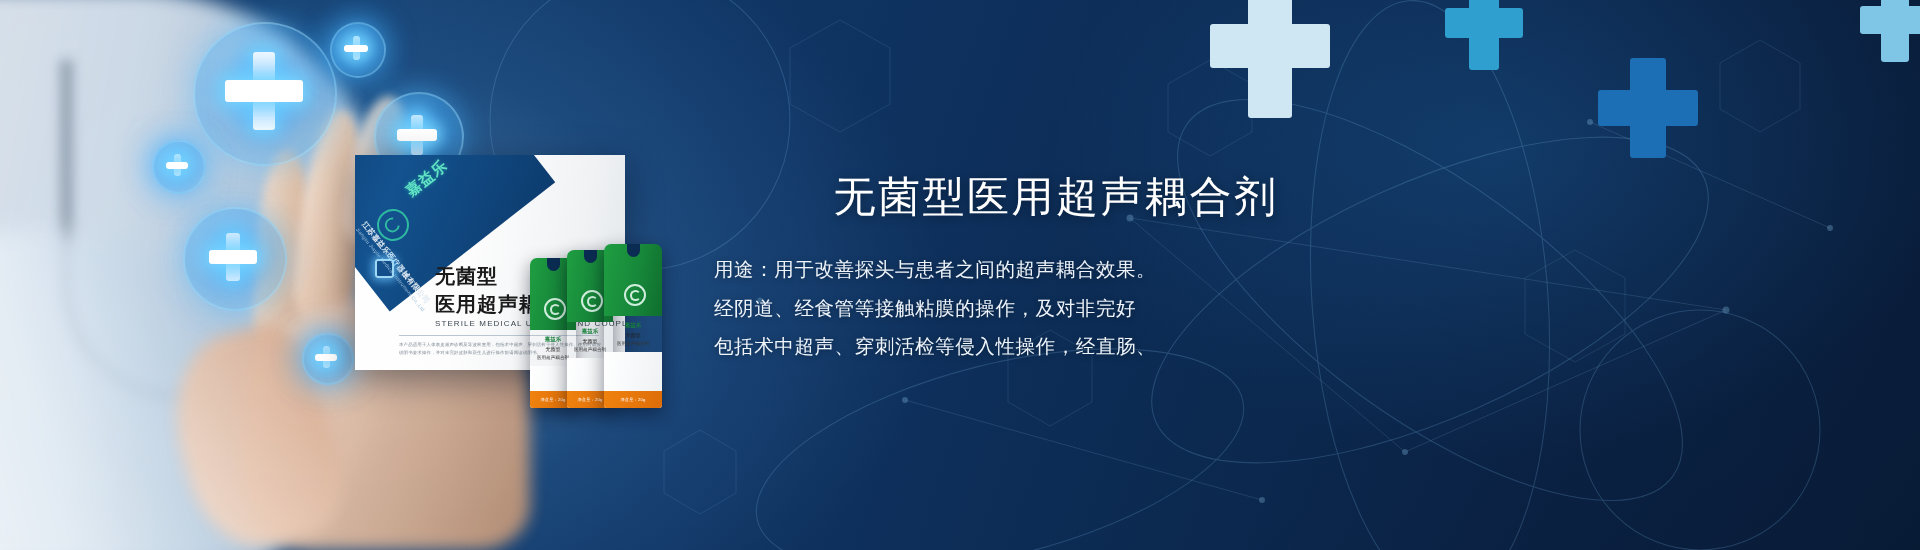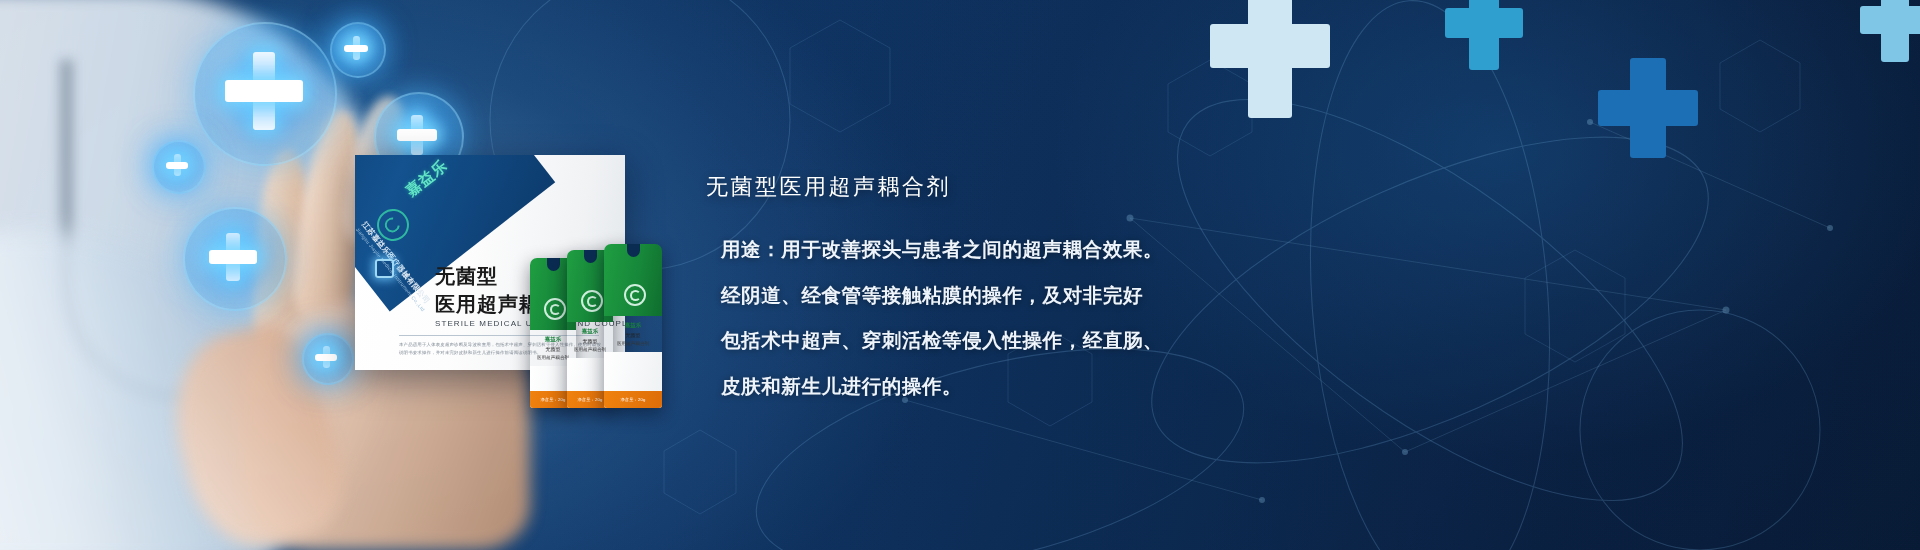--- a/index.html
+++ b/index.html
@@ -120,27 +120,28 @@
   .sachet .bzh{position:absolute;left:0;top:78px;width:100%;text-align:center;font-size:5.5px;color:#16823a;font-weight:bold;}
   .sachet .bzh2{position:absolute;left:0;top:88px;width:100%;text-align:center;font-size:5px;color:#222;}
   .sachet .bzh3{position:absolute;left:0;top:97px;width:100%;text-align:center;font-size:4.6px;color:#333;}
   .sachet .foot{position:absolute;left:0;bottom:0;width:100%;height:17px;
     background:linear-gradient(100deg,#f0820f,#dd6d08);}
   .sachet .foot span{display:block;text-align:center;font-size:4.2px;color:#fff;line-height:17px;letter-spacing:.2px;}
 
   
   .txt{position:absolute;left:706px;top:176px;width:700px;}
   .title{
-    color:#ffffff;font-size:22px;font-weight:normal;letter-spacing:2.5px;line-height:1;
+    color:#ffffff;font-size:42px;font-weight:normal;letter-spacing:2.5px;line-height:1;
     text-shadow:0 2px 10px rgba(0,0,0,.45);
+    text-align:center;
   }
   .body{margin-top:36px;}
   .body p{
-    margin:15px;color:#eef4fa;font-size:19.5px;line-height:30.5px;letter-spacing:.6px;
-    text-shadow:0 1px 6px rgba(0,0,0,.40);white-space:nowrap;font-weight:bold;
+    margin:8px;color:#eef4fa;font-size:19.5px;line-height:30.5px;letter-spacing:.6px;
+    text-shadow:0 1px 6px rgba(0,0,0,.40);white-space:nowrap;
   }
 </style>
 </head>
 <body>
 
 <div id="banner">
 
   <svg class="deco lines" viewBox="0 0 1920 550">
     <g fill="none" stroke="#6fa8d8" stroke-width="1" opacity="0.30">
       <polygon points="840,20 890,48 890,104 840,132 790,104 790,48"></polygon>
@@ -293,17 +294,16 @@
         <span>净含量：20g</span>
       </div>
   </div>
 
   <div class="txt">
     <div class="title">无菌型医用超声耦合剂</div>
     <div class="body">
       <p>用途：用于改善探头与患者之间的超声耦合效果。</p>
       <p>经阴道、经食管等接触粘膜的操作，及对非完好</p>
       <p>包括术中超声、穿刺活检等侵入性操作，经直肠、</p>
-      <p>皮肤和新生儿进行的操作。</p>
     </div>
   </div>
 
 </div>
 
 </body></html>

